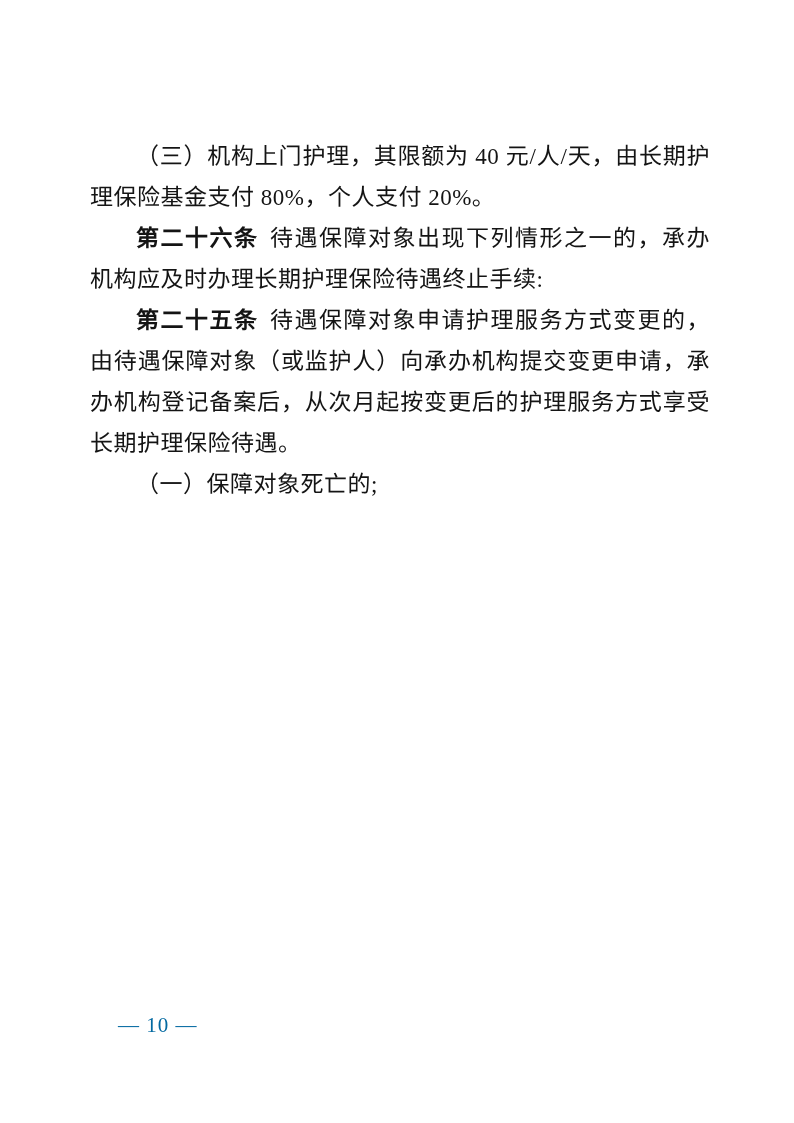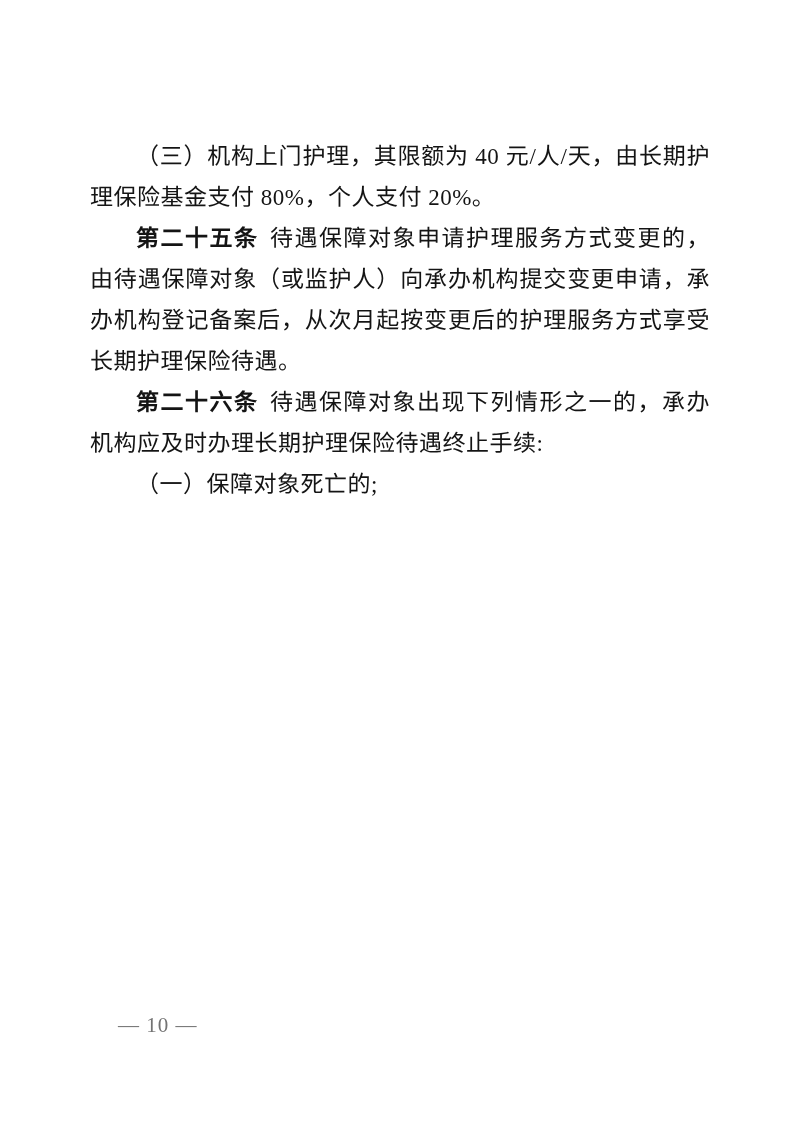--- a/index.html
+++ b/index.html
@@ -38,36 +38,36 @@
     font-weight: 700;
     margin-right: 0.5em;
   }
   .page-footer {
     position: absolute;
     left: 118px;
     top: 1010px;
     font-size: 21px;
     line-height: 30px;
     letter-spacing: 1px;
-    color: #737373;
+    color: #0369a1;
   }
 </style>
 </head>
 <body>
 
 <div class="page">
   <div class="content">
 
     <p class="para"><span>（三）机构上门护理，其限额为 40 元/人/天，由长期护理保险基金支付 80%，个人支付 20%。</span></p>
 
 
 
+    <p class="para"><strong class="article-no">第二十六条</strong><span>待遇保障对象出现下列情形之一的，承办机构应及时办理长期护理保险待遇终止手续:</span></p>
+
     <p class="para"><strong class="article-no">第二十五条</strong><span>待遇保障对象申请护理服务方式变更的，由待遇保障对象（或监护人）向承办机构提交变更申请，承办机构登记备案后，从次月起按变更后的护理服务方式享受长期护理保险待遇。</span></p>
-
-    <p class="para"><strong class="article-no">第二十六条</strong><span>待遇保障对象出现下列情形之一的，承办机构应及时办理长期护理保险待遇终止手续:</span></p>
 
     <p class="para"><span>（一）保障对象死亡的;</span></p>
 
 
 
   </div>
 
   <div class="page-footer">— 10 —</div>
 </div>
 

